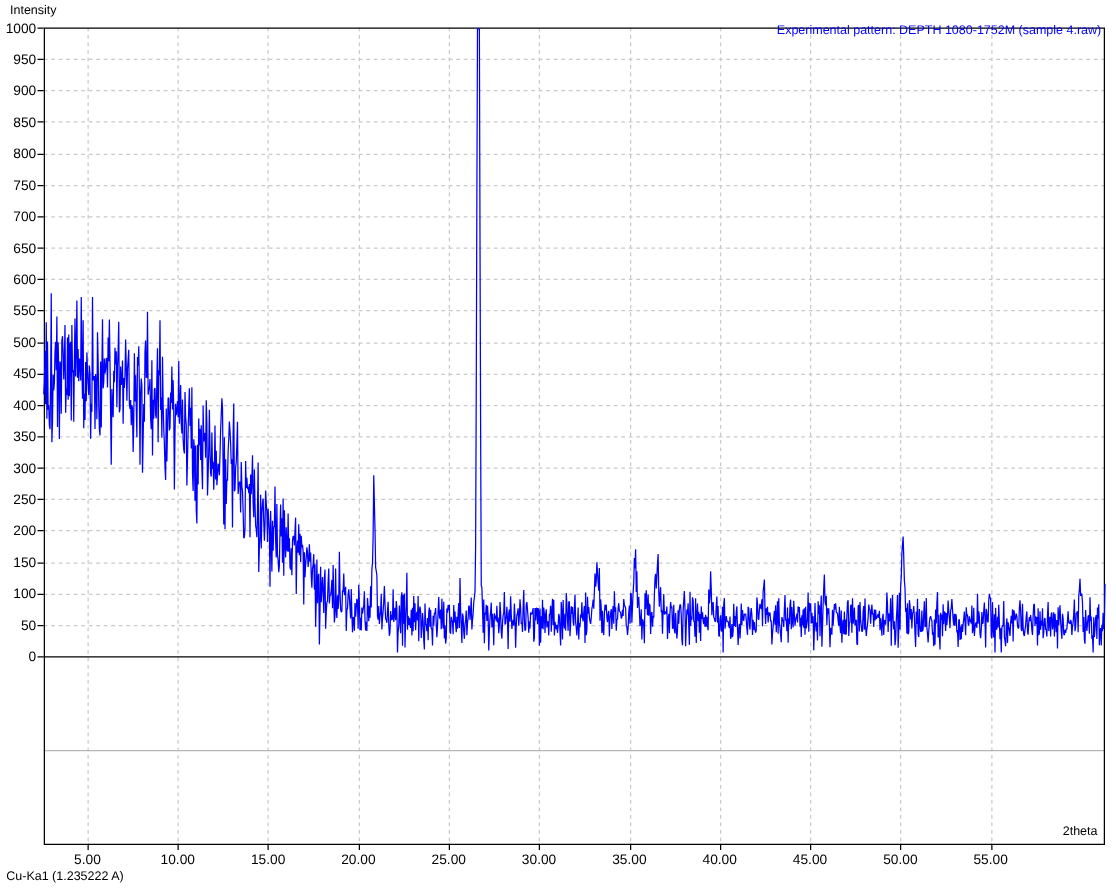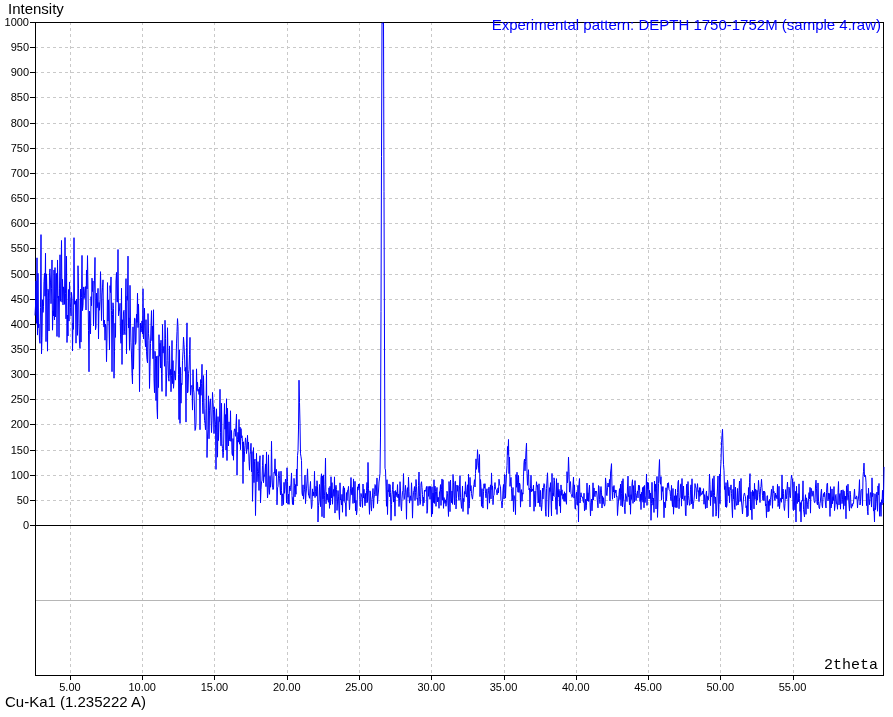--- a/index.html
+++ b/index.html
@@ -1,24 +1,24 @@
 <!DOCTYPE html>
 <html><head>
 <meta charset="utf-8">
 <style>
   html,body{margin:0;padding:0;background:#ffffff;}
   .stage{
     position:relative;width:893px;height:717px;background:#ffffff;
     font-family:"Liberation Sans",sans-serif;color:#000;overflow:hidden;
   }
-  .lbl{position:absolute;font-size:15px;line-height:12px;white-space:nowrap;}
+  .lbl{position:absolute;font-size:10px;line-height:12px;white-space:nowrap;}
   .y-title{left:8px;top:3px;}
   .legend{right:12px;top:19px;color:#0000ff;}
   .wavelength{left:5px;top:696px;}
-  .x-title{right:15px;top:660px;font-family:Liberation Mono, monospace;}
+  .x-title{right:15px;top:660px;}
   svg#plot{position:absolute;left:0;top:0;}
 </style>
 </head>
 <body>
 
 <div class="stage">
 
   <svg id="plot" width="893" height="717">
       <line x1="70.5" y1="22" x2="70.5" y2="675" stroke="#c9c9c9" stroke-width="1" stroke-dasharray="3,3"></line>
       <line x1="142.5" y1="22" x2="142.5" y2="675" stroke="#c9c9c9" stroke-width="1" stroke-dasharray="3,3"></line>
@@ -115,18 +115,18 @@
       <text x="648.0141276595745" y="691" text-anchor="middle" font-size="11px" font-family="&quot;Liberation Sans&quot;,sans-serif" fill="#000000">45.00</text>
       <line x1="720.5" y1="675" x2="720.5" y2="680" stroke="#000000" stroke-width="1"></line>
       <text x="720.2694468085107" y="691" text-anchor="middle" font-size="11px" font-family="&quot;Liberation Sans&quot;,sans-serif" fill="#000000">50.00</text>
       <line x1="793.5" y1="675" x2="793.5" y2="680" stroke="#000000" stroke-width="1"></line>
       <text x="792.5247659574468" y="691" text-anchor="middle" font-size="11px" font-family="&quot;Liberation Sans&quot;,sans-serif" fill="#000000">55.00</text>
       <path d="M35.00 315.44L35.50 306.00L36.00 280.87L36.50 323.39L37.00 257.82L37.50 335.07L38.00 273.30L38.50 327.71L39.00 324.05L39.50 340.18L40.00 343.32L40.50 307.45L41.00 234.62L41.50 353.82L42.00 337.20L42.50 299.83L43.00 312.44L43.50 306.27L44.00 281.53L44.50 273.41L45.00 296.20L45.50 253.27L46.00 341.60L46.50 273.86L47.00 295.66L47.50 351.17L48.00 289.13L48.50 292.11L49.00 331.01L49.50 272.44L50.00 268.93L50.50 282.06L51.00 303.66L51.50 288.40L52.00 259.98L52.50 330.20L53.00 310.80L53.50 315.95L54.00 269.98L54.50 319.86L55.00 267.58L55.50 316.95L56.00 275.46L56.50 273.43L57.00 336.47L57.50 259.98L58.00 297.79L58.50 296.08L59.00 337.36L59.50 288.10L60.00 254.81L60.50 301.27L61.00 281.19L61.50 240.47L62.00 302.17L62.50 279.28L63.00 304.90L63.50 286.88L64.00 289.50L64.50 304.36L65.00 237.53L65.50 293.32L66.00 318.92L66.50 256.19L67.00 342.52L67.50 315.02L68.00 335.98L68.50 289.52L69.00 321.08L69.50 281.95L70.00 296.68L70.50 307.55L71.00 315.92L71.50 292.38L72.00 298.98L72.50 351.03L73.00 323.01L73.50 329.36L74.00 237.68L74.50 304.27L75.00 302.98L75.50 300.83L76.00 343.16L76.50 299.25L77.00 307.16L77.50 335.32L78.00 265.73L78.50 288.12L79.00 323.87L79.50 343.06L80.00 348.44L80.50 289.12L81.00 342.09L81.50 297.38L82.00 255.40L82.50 310.66L83.00 305.24L83.50 286.91L84.00 298.66L84.50 295.78L85.00 286.84L85.50 286.67L86.00 310.01L86.50 270.02L87.00 288.96L87.50 255.63L88.00 289.65L88.50 330.62L89.00 371.78L89.50 311.22L90.00 325.75L90.50 333.86L91.00 296.68L91.50 305.74L92.00 278.13L92.50 291.52L93.00 280.92L93.50 325.85L94.00 293.33L94.50 280.13L95.00 257.48L95.50 329.85L96.00 327.04L96.50 293.14L97.00 307.90L97.50 306.09L98.00 288.36L98.50 338.92L99.00 302.50L99.50 310.29L100.00 299.71L100.50 271.66L101.00 292.17L101.50 320.55L102.00 295.03L102.50 287.82L103.00 279.85L103.50 323.09L104.00 327.07L104.50 320.11L105.00 340.19L105.50 324.00L106.00 326.46L106.50 361.66L107.00 338.09L107.50 282.60L108.00 321.09L108.50 300.14L109.00 324.94L109.50 349.88L110.00 285.63L110.50 292.56L111.00 276.98L111.50 310.80L112.00 371.70L112.50 314.70L113.00 302.77L113.50 308.55L114.00 378.22L114.50 351.20L115.00 323.26L115.50 337.39L116.00 280.99L116.50 272.44L117.00 301.98L117.50 301.92L118.00 249.50L118.50 315.73L119.00 311.74L119.50 309.97L120.00 303.27L120.50 334.87L121.00 343.33L121.50 288.29L122.00 364.44L122.50 319.76L123.00 334.92L123.50 311.50L124.00 310.32L124.50 331.77L125.00 334.69L125.50 302.09L126.00 278.63L126.50 353.81L127.00 296.20L127.50 300.24L128.00 256.12L128.50 327.97L129.00 317.87L129.50 350.26L130.00 285.34L130.50 323.14L131.00 342.84L131.50 354.95L132.00 373.40L132.50 383.94L133.00 326.86L133.50 369.14L134.00 342.51L134.50 318.25L135.00 318.41L135.50 344.38L136.00 341.91L136.50 314.10L137.00 322.42L137.50 293.23L138.00 327.62L138.50 304.15L139.00 327.79L139.50 391.67L140.00 346.35L140.50 323.10L141.00 332.08L141.50 328.34L142.00 320.89L142.50 333.88L143.00 288.74L143.50 339.00L144.00 325.12L144.50 308.06L145.00 339.03L145.50 346.76L146.00 319.66L146.50 351.83L147.00 359.61L147.50 362.79L148.00 313.57L148.50 333.73L149.00 340.24L149.50 388.44L150.00 366.89L150.50 343.59L151.00 325.75L151.50 310.64L152.00 340.70L152.50 326.17L153.00 358.74L153.50 309.75L154.00 378.87L154.50 392.74L155.00 351.34L155.50 358.21L156.00 400.60L156.50 356.40L157.00 407.92L157.50 418.84L158.00 355.78L158.50 387.55L159.00 334.71L159.50 356.18L160.00 343.30L160.50 367.92L161.00 340.21L161.50 373.59L162.00 391.43L162.50 324.53L163.00 353.14L163.50 348.73L164.00 346.32L164.50 366.26L165.00 320.26L165.50 338.65L166.00 396.33L166.50 380.04L167.00 360.60L167.50 327.74L168.00 360.38L168.50 378.50L169.00 381.21L169.50 345.94L170.00 375.19L170.50 369.47L171.00 391.72L171.50 375.51L172.00 340.48L172.50 383.58L173.00 360.58L173.50 388.25L174.00 380.80L174.50 370.85L175.00 372.52L175.50 380.11L176.00 364.02L176.50 343.91L177.00 331.61L177.50 318.60L178.00 326.46L178.50 374.49L179.00 419.59L179.50 349.86L180.00 423.43L180.50 367.46L181.00 403.20L181.50 383.38L182.00 384.55L182.50 360.75L183.00 351.22L183.50 337.19L184.00 344.61L184.50 354.82L185.00 371.18L185.50 367.46L186.00 422.07L186.50 347.55L187.00 322.85L187.50 392.96L188.00 391.74L188.50 373.63L189.00 369.61L189.50 354.52L190.00 337.38L190.50 395.14L191.00 387.73L191.50 386.12L192.00 385.25L192.50 410.08L193.00 369.65L193.50 389.23L194.00 392.89L194.50 408.99L195.00 430.49L195.50 429.48L196.00 422.92L196.50 368.85L197.00 390.45L197.50 382.28L198.00 391.27L198.50 389.42L199.00 394.49L199.50 387.18L200.00 429.72L200.50 379.61L201.00 395.32L201.50 383.50L202.00 364.29L202.50 402.23L203.00 413.70L203.50 375.58L204.00 402.93L204.50 420.44L205.00 423.43L205.50 429.75L206.00 408.41L206.50 370.03L207.00 457.53L207.50 436.96L208.00 429.42L208.50 395.85L209.00 438.78L209.50 410.15L210.00 401.96L210.50 398.84L211.00 417.00L211.50 432.58L212.00 420.20L212.50 392.43L213.00 402.76L213.50 409.44L214.00 433.60L214.50 406.99L215.00 416.00L215.50 424.75L216.00 469.42L216.50 408.80L217.00 432.45L217.50 457.17L218.00 416.62L218.50 440.53L219.00 421.29L219.50 421.60L220.00 389.30L220.50 432.47L221.00 445.90L221.50 403.26L222.00 443.82L222.50 448.38L223.00 457.71L223.50 452.54L224.00 424.40L224.50 403.53L225.00 429.23L225.50 414.59L226.00 450.18L226.50 398.75L227.00 460.55L227.50 408.23L228.00 434.32L228.50 445.96L229.00 421.85L229.50 439.32L230.00 441.01L230.50 410.77L231.00 441.40L231.50 430.52L232.00 453.66L232.50 455.60L233.00 438.54L233.50 460.21L234.00 432.32L234.50 429.01L235.00 428.94L235.50 436.29L236.00 424.58L236.50 414.11L237.00 475.27L237.50 439.68L238.00 432.34L238.50 442.13L239.00 419.47L239.50 444.21L240.00 426.99L240.50 449.67L241.00 428.59L241.50 437.95L242.00 435.76L242.50 441.34L243.00 483.51L243.50 441.80L244.00 461.76L244.50 451.66L245.00 445.65L245.50 437.89L246.00 442.34L246.50 453.54L247.00 447.14L247.50 435.33L248.00 449.37L248.50 442.03L249.00 461.24L249.50 470.22L250.00 454.87L250.50 451.69L251.00 443.31L251.50 471.69L252.00 451.44L252.50 501.32L253.00 479.84L253.50 447.62L254.00 482.62L254.50 461.56L255.00 459.07L255.50 515.55L256.00 488.94L256.50 453.39L257.00 481.81L257.50 471.40L258.00 461.64L258.50 473.24L259.00 490.47L259.50 462.75L260.00 455.71L260.50 502.95L261.00 489.51L261.50 481.77L262.00 480.95L262.50 465.33L263.00 454.90L263.50 482.75L264.00 475.84L264.50 476.39L265.00 471.95L265.50 463.93L266.00 486.66L266.50 451.95L267.00 476.98L267.50 498.01L268.00 492.20L268.50 454.81L269.00 487.91L269.50 494.33L270.00 476.24L270.50 487.24L271.00 480.18L271.50 441.32L272.00 472.84L272.50 487.42L273.00 489.59L273.50 488.99L274.00 472.32L274.50 473.25L275.00 458.83L275.50 475.47L276.00 475.94L276.50 469.43L277.00 504.85L277.50 487.85L278.00 486.60L278.50 475.75L279.00 471.42L279.50 478.21L280.00 485.76L280.50 494.84L281.00 471.16L281.50 490.76L282.00 505.88L282.50 494.00L283.00 493.84L283.50 504.57L284.00 482.36L284.50 493.31L285.00 486.19L285.50 479.09L286.00 481.38L286.50 502.96L287.00 467.77L287.50 481.30L288.00 504.02L288.50 494.15L289.00 504.43L289.50 485.96L290.00 491.00L290.50 487.80L291.00 483.91L291.50 472.94L292.00 495.57L292.50 504.45L293.00 497.39L293.50 504.76L294.00 478.39L294.50 485.60L295.00 496.90L295.50 484.59L296.00 494.29L296.50 469.04L297.00 486.08L297.50 455.64L298.00 450.71L298.50 429.06L299.00 380.20L299.50 402.51L300.00 423.28L300.50 453.84L301.00 456.81L301.50 460.38L302.00 492.82L302.50 495.74L303.00 484.83L303.50 499.14L304.00 492.99L304.50 489.52L305.00 475.07L305.50 503.62L306.00 494.06L306.50 488.90L307.00 481.02L307.50 468.84L308.00 483.09L308.50 495.34L309.00 495.85L309.50 498.26L310.00 488.35L310.50 481.47L311.00 499.52L311.50 508.66L312.00 505.47L312.50 488.88L313.00 496.09L313.50 491.96L314.00 495.70L314.50 471.33L315.00 497.59L315.50 491.32L316.00 486.22L316.50 496.13L317.00 480.75L317.50 486.82L318.00 521.98L318.50 505.48L319.00 500.61L319.50 484.48L320.00 495.85L320.50 506.62L321.00 477.47L321.50 473.77L322.00 516.67L322.50 475.87L323.00 498.89L323.50 474.88L324.00 517.92L324.50 495.16L325.00 484.73L325.50 458.13L326.00 503.80L326.50 492.56L327.00 499.88L327.50 494.17L328.00 500.23L328.50 502.29L329.00 487.82L329.50 508.37L330.00 486.29L330.50 505.03L331.00 476.73L331.50 497.82L332.00 482.62L332.50 504.24L333.00 492.97L333.50 489.47L334.00 496.34L334.50 476.87L335.00 513.07L335.50 488.09L336.00 485.24L336.50 489.43L337.00 510.42L337.50 501.94L338.00 490.52L338.50 496.89L339.00 511.84L339.50 519.54L340.00 482.83L340.50 500.02L341.00 499.50L341.50 505.04L342.00 494.34L342.50 512.25L343.00 489.91L343.50 486.07L344.00 501.32L344.50 487.86L345.00 503.03L345.50 503.04L346.00 516.33L346.50 492.60L347.00 500.32L347.50 490.50L348.00 490.71L348.50 486.36L349.00 498.97L349.50 509.74L350.00 501.14L350.50 488.90L351.00 477.53L351.50 492.98L352.00 495.09L352.50 487.56L353.00 503.45L353.50 478.92L354.00 496.19L354.50 502.80L355.00 481.34L355.50 510.85L356.00 500.28L356.50 514.87L357.00 510.68L357.50 486.88L358.00 490.13L358.50 484.08L359.00 488.16L359.50 483.71L360.00 506.00L360.50 506.86L361.00 493.44L361.50 496.28L362.00 497.61L362.50 507.45L363.00 484.00L363.50 497.96L364.00 489.25L364.50 499.19L365.00 505.79L365.50 493.47L366.00 502.97L366.50 490.54L367.00 482.46L367.50 502.40L368.00 462.43L368.50 488.23L369.00 501.36L369.50 514.34L370.00 490.85L370.50 493.08L371.00 505.51L371.50 511.07L372.00 499.55L372.50 495.92L373.00 488.48L373.50 508.17L374.00 498.53L374.50 494.30L375.00 484.54L375.50 485.40L376.00 495.87L376.50 489.00L377.00 477.95L377.50 503.64L378.00 496.11L378.50 491.00L379.00 482.00L379.50 478.13L380.00 473.32L380.50 437.05L381.00 311.70L381.50 156.25L382.00 23.00L382.50 23.00L383.00 23.00L383.50 23.00L384.00 191.61L384.50 344.02L385.00 468.34L385.50 470.02L386.00 486.10L386.50 506.25L387.00 479.68L387.50 514.53L388.00 490.29L388.50 491.73L389.00 483.90L389.50 496.73L390.00 484.68L390.50 492.58L391.00 520.42L391.50 504.54L392.00 494.77L392.50 489.53L393.00 481.96L393.50 502.07L394.00 491.09L394.50 498.21L395.00 516.17L395.50 490.56L396.00 495.15L396.50 492.46L397.00 496.87L397.50 484.62L398.00 497.94L398.50 493.97L399.00 506.54L399.50 500.10L400.00 481.70L400.50 490.07L401.00 505.86L401.50 510.89L402.00 498.86L402.50 492.13L403.00 490.54L403.50 473.59L404.00 499.54L404.50 498.75L405.00 492.65L405.50 485.38L406.00 495.88L406.50 519.19L407.00 490.95L407.50 487.63L408.00 497.29L408.50 477.07L409.00 491.31L409.50 503.08L410.00 498.28L410.50 495.85L411.00 500.58L411.50 482.79L412.00 494.17L412.50 518.13L413.00 500.50L413.50 492.23L414.00 490.54L414.50 486.59L415.00 500.45L415.50 492.52L416.00 479.50L416.50 486.62L417.00 499.16L417.50 498.15L418.00 505.64L418.50 485.55L419.00 472.02L419.50 496.25L420.00 504.62L420.50 503.59L421.00 483.99L421.50 481.73L422.00 487.54L422.50 494.63L423.00 506.11L423.50 497.23L424.00 502.86L424.50 490.06L425.00 491.48L425.50 491.04L426.00 489.23L426.50 486.48L427.00 513.35L427.50 510.23L428.00 486.40L428.50 496.33L429.00 486.62L429.50 486.42L430.00 499.31L430.50 486.46L431.00 489.57L431.50 516.64L432.00 486.78L432.50 514.09L433.00 492.99L433.50 502.57L434.00 479.75L434.50 503.41L435.00 486.07L435.50 491.54L436.00 506.35L436.50 491.75L437.00 487.43L437.50 501.99L438.00 497.10L438.50 497.78L439.00 508.32L439.50 491.61L440.00 491.33L440.50 484.61L441.00 505.46L441.50 489.33L442.00 478.96L442.50 500.24L443.00 479.76L443.50 508.37L444.00 497.52L444.50 500.82L445.00 503.41L445.50 499.81L446.00 506.26L446.50 500.86L447.00 491.16L447.50 493.40L448.00 505.35L448.50 516.45L449.00 481.53L449.50 490.88L450.00 511.65L450.50 480.10L451.00 497.90L451.50 502.73L452.00 490.95L452.50 504.34L453.00 474.46L453.50 482.75L454.00 496.01L454.50 504.68L455.00 481.42L455.50 481.32L456.00 508.94L456.50 498.26L457.00 485.04L457.50 491.25L458.00 485.62L458.50 497.23L459.00 500.53L459.50 486.21L460.00 475.57L460.50 497.74L461.00 502.04L461.50 508.37L462.00 500.71L462.50 485.98L463.00 511.56L463.50 498.47L464.00 501.68L464.50 491.55L465.00 494.04L465.50 481.75L466.00 494.30L466.50 497.09L467.00 490.32L467.50 484.77L468.00 514.32L468.50 474.07L469.00 508.20L469.50 503.66L470.00 477.42L470.50 490.89L471.00 485.58L471.50 493.63L472.00 497.01L472.50 499.17L473.00 494.07L473.50 486.75L474.00 484.42L474.50 479.69L475.00 487.02L475.50 473.43L476.00 458.87L476.50 469.31L477.00 464.97L477.50 449.73L478.00 457.69L478.50 465.86L479.00 472.63L479.50 454.50L480.00 496.64L480.50 479.53L481.00 486.55L481.50 506.35L482.00 488.70L482.50 504.35L483.00 508.07L483.50 491.28L484.00 483.80L484.50 488.20L485.00 483.69L485.50 493.71L486.00 497.81L486.50 491.24L487.00 488.74L487.50 509.16L488.00 494.80L488.50 490.65L489.00 487.18L489.50 503.16L490.00 490.82L490.50 484.87L491.00 498.90L491.50 472.92L492.00 489.57L492.50 485.87L493.00 504.67L493.50 495.73L494.00 495.34L494.50 486.40L495.00 482.54L495.50 488.80L496.00 489.27L496.50 490.19L497.00 494.84L497.50 493.80L498.00 487.83L498.50 492.78L499.00 479.18L499.50 483.82L500.00 485.27L500.50 486.46L501.00 500.65L501.50 501.33L502.00 508.00L502.50 502.64L503.00 490.24L503.50 484.49L504.00 499.04L504.50 474.50L505.00 475.11L505.50 498.12L506.00 484.81L506.50 473.70L507.00 465.68L507.50 446.49L508.00 454.74L508.50 439.48L509.00 473.67L509.50 457.01L510.00 486.38L510.50 481.12L511.00 477.42L511.50 488.66L512.00 500.91L512.50 497.91L513.00 487.46L513.50 511.59L514.00 495.50L514.50 496.46L515.00 501.13L515.50 514.61L516.00 474.59L516.50 487.25L517.00 472.21L517.50 482.91L518.00 492.16L518.50 475.38L519.00 492.50L519.50 483.00L520.00 484.86L520.50 507.12L521.00 491.23L521.50 489.64L522.00 501.34L522.50 492.73L523.00 494.13L523.50 476.15L524.00 462.39L524.50 459.00L525.00 470.87L525.50 461.59L526.00 450.70L526.50 443.16L527.00 473.53L527.50 485.31L528.00 474.82L528.50 469.72L529.00 489.79L529.50 488.13L530.00 506.97L530.50 488.51L531.00 475.15L531.50 491.68L532.00 490.11L532.50 489.19L533.00 491.22L533.50 485.16L534.00 511.26L534.50 496.08L535.00 491.10L535.50 506.50L536.00 490.69L536.50 481.72L537.00 486.31L537.50 485.31L538.00 503.01L538.50 502.07L539.00 483.79L539.50 504.25L540.00 506.78L540.50 490.40L541.00 502.62L541.50 510.79L542.00 504.38L542.50 488.18L543.00 498.93L543.50 487.41L544.00 483.61L544.50 484.23L545.00 492.02L545.50 511.73L546.00 516.29L546.50 488.69L547.00 479.99L547.50 472.79L548.00 487.98L548.50 516.90L549.00 500.96L549.50 487.70L550.00 491.52L550.50 482.68L551.00 500.73L551.50 515.89L552.00 473.41L552.50 500.77L553.00 493.01L553.50 495.75L554.00 477.82L554.50 480.33L555.00 496.97L555.50 497.33L556.00 509.45L556.50 478.67L557.00 514.43L557.50 492.06L558.00 482.86L558.50 497.06L559.00 489.40L559.50 506.11L560.00 491.15L560.50 512.77L561.00 484.93L561.50 495.22L562.00 489.83L562.50 496.83L563.00 499.30L563.50 493.87L564.00 501.29L564.50 491.75L565.00 501.46L565.50 493.45L566.00 500.63L566.50 504.29L567.00 471.66L567.50 482.81L568.00 477.08L568.50 457.11L569.00 471.25L569.50 492.12L570.00 483.88L570.50 481.61L571.00 493.64L571.50 494.65L572.00 497.33L572.50 496.82L573.00 485.05L573.50 477.14L574.00 498.15L574.50 484.88L575.00 508.29L575.50 509.21L576.00 495.48L576.50 492.20L577.00 504.02L577.50 505.27L578.00 485.33L578.50 521.98L579.00 483.71L579.50 478.54L580.00 503.03L580.50 497.47L581.00 492.78L581.50 496.86L582.00 497.32L582.50 496.95L583.00 500.41L583.50 502.48L584.00 493.20L584.50 511.03L585.00 508.71L585.50 499.29L586.00 509.71L586.50 505.19L587.00 483.07L587.50 500.86L588.00 492.83L588.50 501.48L589.00 489.77L589.50 485.04L590.00 502.36L590.50 515.98L591.00 502.81L591.50 499.06L592.00 510.82L592.50 500.88L593.00 482.82L593.50 499.89L594.00 487.94L594.50 494.85L595.00 496.70L595.50 491.02L596.00 491.67L596.50 491.13L597.00 495.93L597.50 502.87L598.00 507.86L598.50 485.53L599.00 486.49L599.50 499.51L600.00 503.64L600.50 491.03L601.00 486.52L601.50 492.13L602.00 508.03L602.50 495.91L603.00 503.79L603.50 497.69L604.00 503.98L604.50 506.15L605.00 503.99L605.50 477.93L606.00 483.26L606.50 495.18L607.00 495.69L607.50 487.77L608.00 483.01L608.50 485.89L609.00 487.12L609.50 479.46L610.00 500.92L610.50 473.07L611.00 468.92L611.50 463.65L612.00 487.96L612.50 499.27L613.00 486.53L613.50 491.89L614.00 485.50L614.50 498.01L615.00 489.88L615.50 492.74L616.00 490.05L616.50 497.07L617.00 496.43L617.50 515.50L618.00 507.09L618.50 501.06L619.00 494.39L619.50 488.66L620.00 499.70L620.50 484.14L621.00 505.75L621.50 493.42L622.00 480.93L622.50 506.93L623.00 478.69L623.50 498.05L624.00 502.04L624.50 507.77L625.00 513.76L625.50 493.67L626.00 495.60L626.50 496.55L627.00 501.59L627.50 486.95L628.00 476.10L628.50 496.59L629.00 495.67L629.50 504.97L630.00 486.10L630.50 514.21L631.00 494.67L631.50 499.47L632.00 483.79L632.50 479.76L633.00 503.39L633.50 485.64L634.00 497.34L634.50 501.93L635.00 480.58L635.50 492.50L636.00 500.44L636.50 495.73L637.00 493.68L637.50 490.93L638.00 497.92L638.50 485.12L639.00 489.94L639.50 485.52L640.00 501.46L640.50 494.24L641.00 509.55L641.50 492.29L642.00 500.07L642.50 487.55L643.00 502.21L643.50 486.61L644.00 507.80L644.50 485.41L645.00 502.65L645.50 499.34L646.00 495.31L646.50 474.05L647.00 505.42L647.50 482.27L648.00 489.24L648.50 482.71L649.00 498.78L649.50 490.30L650.00 498.62L650.50 492.99L651.00 520.29L651.50 503.39L652.00 482.33L652.50 499.73L653.00 505.17L653.50 497.99L654.00 512.47L654.50 481.08L655.00 491.33L655.50 484.23L656.00 508.98L656.50 488.13L657.00 476.46L657.50 517.35L658.00 502.05L658.50 483.62L659.00 470.01L659.50 459.55L660.00 481.17L660.50 484.22L661.00 476.61L661.50 500.02L662.00 486.61L662.50 491.31L663.00 486.64L663.50 499.83L664.00 517.74L664.50 502.27L665.00 505.81L665.50 507.69L666.00 487.78L666.50 500.47L667.00 491.88L667.50 483.28L668.00 487.56L668.50 482.67L669.00 489.47L669.50 490.38L670.00 490.44L670.50 496.63L671.00 500.68L671.50 485.36L672.00 500.57L672.50 506.62L673.00 488.49L673.50 514.20L674.00 501.00L674.50 495.81L675.00 507.19L675.50 489.20L676.00 507.69L676.50 495.67L677.00 507.57L677.50 492.43L678.00 482.03L678.50 480.23L679.00 508.75L679.50 498.17L680.00 497.86L680.50 484.81L681.00 483.77L681.50 506.14L682.00 478.53L682.50 498.96L683.00 493.90L683.50 486.01L684.00 500.39L684.50 497.95L685.00 495.78L685.50 515.01L686.00 515.86L686.50 485.12L687.00 484.00L687.50 505.12L688.00 481.53L688.50 495.49L689.00 500.56L689.50 505.35L690.00 504.81L690.50 489.26L691.00 484.81L691.50 503.82L692.00 478.79L692.50 501.07L693.00 508.80L693.50 503.31L694.00 499.80L694.50 493.99L695.00 483.59L695.50 486.95L696.00 488.07L696.50 498.93L697.00 489.57L697.50 483.64L698.00 491.48L698.50 490.64L699.00 501.61L699.50 487.61L700.00 496.35L700.50 487.73L701.00 495.12L701.50 494.21L702.00 492.63L702.50 491.20L703.00 494.34L703.50 488.61L704.00 504.24L704.50 494.67L705.00 500.04L705.50 508.57L706.00 494.37L706.50 490.98L707.00 507.96L707.50 496.23L708.00 496.59L708.50 499.75L709.00 492.20L709.50 474.07L710.00 484.25L710.50 505.60L711.00 490.70L711.50 496.99L712.00 495.46L712.50 478.66L713.00 516.58L713.50 492.23L714.00 476.04L714.50 495.46L715.00 503.47L715.50 496.98L716.00 516.12L716.50 511.75L717.00 496.90L717.50 488.06L718.00 475.97L718.50 518.12L719.00 504.26L719.50 474.13L720.00 503.60L720.50 470.03L721.00 461.70L721.50 442.74L722.00 435.55L722.50 429.19L723.00 445.72L723.50 464.35L724.00 470.62L724.50 489.48L725.00 486.29L725.50 506.86L726.00 482.60L726.50 507.45L727.00 505.58L727.50 480.13L728.00 484.31L728.50 495.54L729.00 487.19L729.50 502.72L730.00 490.52L730.50 489.88L731.00 484.88L731.50 493.75L732.00 507.03L732.50 517.62L733.00 489.37L733.50 499.14L734.00 478.98L734.50 507.31L735.00 509.52L735.50 487.19L736.00 500.68L736.50 505.31L737.00 505.17L737.50 488.47L738.00 504.99L738.50 503.30L739.00 490.66L739.50 481.03L740.00 501.62L740.50 500.70L741.00 478.47L741.50 501.97L742.00 507.10L742.50 514.01L743.00 505.03L743.50 498.02L744.00 494.10L744.50 492.96L745.00 495.38L745.50 496.53L746.00 507.69L746.50 505.79L747.00 516.98L747.50 495.54L748.00 515.75L748.50 487.56L749.00 498.81L749.50 482.59L750.00 473.64L750.50 510.06L751.00 491.79L751.50 508.85L752.00 519.66L752.50 490.16L753.00 495.97L753.50 491.61L754.00 508.91L754.50 483.34L755.00 499.43L755.50 489.18L756.00 490.00L756.50 504.87L757.00 490.39L757.50 499.99L758.00 492.57L758.50 480.38L759.00 488.94L759.50 494.78L760.00 502.55L760.50 488.34L761.00 486.48L761.50 479.26L762.00 487.65L762.50 495.67L763.00 500.12L763.50 491.02L764.00 500.81L764.50 491.22L765.00 492.67L765.50 505.98L766.00 504.02L766.50 517.63L767.00 495.85L767.50 495.73L768.00 511.91L768.50 501.25L769.00 511.30L769.50 499.46L770.00 505.48L770.50 499.55L771.00 495.00L771.50 489.32L772.00 497.45L772.50 508.25L773.00 485.87L773.50 493.01L774.00 491.48L774.50 498.88L775.00 500.46L775.50 493.04L776.00 497.48L776.50 495.45L777.00 498.85L777.50 484.34L778.00 506.54L778.50 503.44L779.00 486.24L779.50 508.74L780.00 502.06L780.50 499.04L781.00 497.90L781.50 502.28L782.00 474.92L782.50 498.94L783.00 489.01L783.50 493.41L784.00 507.07L784.50 510.50L785.00 503.45L785.50 489.67L786.00 499.09L786.50 498.01L787.00 488.42L787.50 482.05L788.00 495.50L788.50 517.91L789.00 487.17L789.50 490.23L790.00 497.19L790.50 497.87L791.00 480.87L791.50 475.07L792.00 478.22L792.50 478.67L793.00 509.10L793.50 510.59L794.00 481.71L794.50 503.96L795.00 509.92L795.50 491.37L796.00 521.98L796.50 486.31L797.00 503.59L797.50 503.22L798.00 493.49L798.50 501.89L799.00 483.87L799.50 498.15L800.00 511.37L800.50 502.64L801.00 521.98L801.50 502.09L802.00 500.16L802.50 501.08L803.00 480.85L803.50 509.54L804.00 512.97L804.50 516.95L805.00 501.67L805.50 494.71L806.00 514.35L806.50 497.83L807.00 500.90L807.50 504.29L808.00 508.76L808.50 498.68L809.00 492.60L809.50 498.86L810.00 487.33L810.50 513.14L811.00 488.18L811.50 490.15L812.00 496.33L812.50 494.06L813.00 490.86L813.50 493.12L814.00 500.40L814.50 502.61L815.00 502.44L815.50 486.00L816.00 480.16L816.50 488.80L817.00 503.42L817.50 504.88L818.00 482.96L818.50 501.69L819.00 507.67L819.50 508.74L820.00 503.71L820.50 500.05L821.00 493.09L821.50 489.12L822.00 505.04L822.50 507.77L823.00 497.65L823.50 493.57L824.00 496.84L824.50 492.03L825.00 496.87L825.50 504.05L826.00 507.99L826.50 492.71L827.00 483.90L827.50 483.12L828.00 500.76L828.50 493.07L829.00 499.11L829.50 493.53L830.00 516.46L830.50 486.66L831.00 507.98L831.50 506.35L832.00 488.93L832.50 503.74L833.00 496.73L833.50 500.38L834.00 486.57L834.50 510.64L835.00 505.88L835.50 495.40L836.00 494.46L836.50 503.82L837.00 503.47L837.50 509.26L838.00 492.49L838.50 481.56L839.00 504.88L839.50 495.97L840.00 493.47L840.50 509.16L841.00 490.81L841.50 490.02L842.00 503.64L842.50 499.43L843.00 489.81L843.50 509.23L844.00 491.12L844.50 497.96L845.00 505.78L845.50 496.04L846.00 518.81L846.50 485.75L847.00 499.87L847.50 492.41L848.00 484.17L848.50 497.05L849.00 504.90L849.50 511.06L850.00 491.10L850.50 494.63L851.00 507.20L851.50 508.23L852.00 503.87L852.50 506.23L853.00 503.04L853.50 503.44L854.00 496.05L854.50 489.12L855.00 498.62L855.50 497.61L856.00 499.16L856.50 495.88L857.00 497.34L857.50 507.88L858.00 500.82L858.50 498.08L859.00 490.86L859.50 479.65L860.00 504.97L860.50 501.61L861.00 490.58L861.50 490.07L862.00 489.07L862.50 505.76L863.00 476.60L863.50 471.57L864.00 463.10L864.50 476.76L865.00 474.94L865.50 475.58L866.00 482.19L866.50 505.55L867.00 493.60L867.50 511.72L868.00 514.91L868.50 488.02L869.00 498.78L869.50 504.69L870.00 498.63L870.50 492.77L871.00 492.48L871.50 507.06L872.00 477.86L872.50 496.64L873.00 493.26L873.50 511.07L874.00 508.34L874.50 521.98L875.00 493.74L875.50 509.70L876.00 503.33L876.50 494.38L877.00 492.03L877.50 511.24L878.00 485.92L878.50 495.02L879.00 483.43L879.50 516.22L880.00 504.43L880.50 502.51L881.00 516.39L881.50 499.78L882.00 504.90L882.50 490.30L883.00 503.06L883.50 498.64L884.00 466.93" fill="none" stroke="#0000ff" stroke-width="1" stroke-linejoin="bevel"></path>
     </svg>
 
   <div class="lbl y-title">Intensity</div>
 
-  <div class="lbl legend">Experimental pattern: DEPTH 1750-1752M (sample 4.raw)</div>
+  <div class="lbl legend">Experimental pattern: DEPTH 1080-1752M (sample 4.raw)</div>
 
   <div class="lbl wavelength">Cu-Ka1 (1.235222 A)</div>
 
   <div class="lbl x-title">2theta</div>
 </div>
 
 </body></html>

